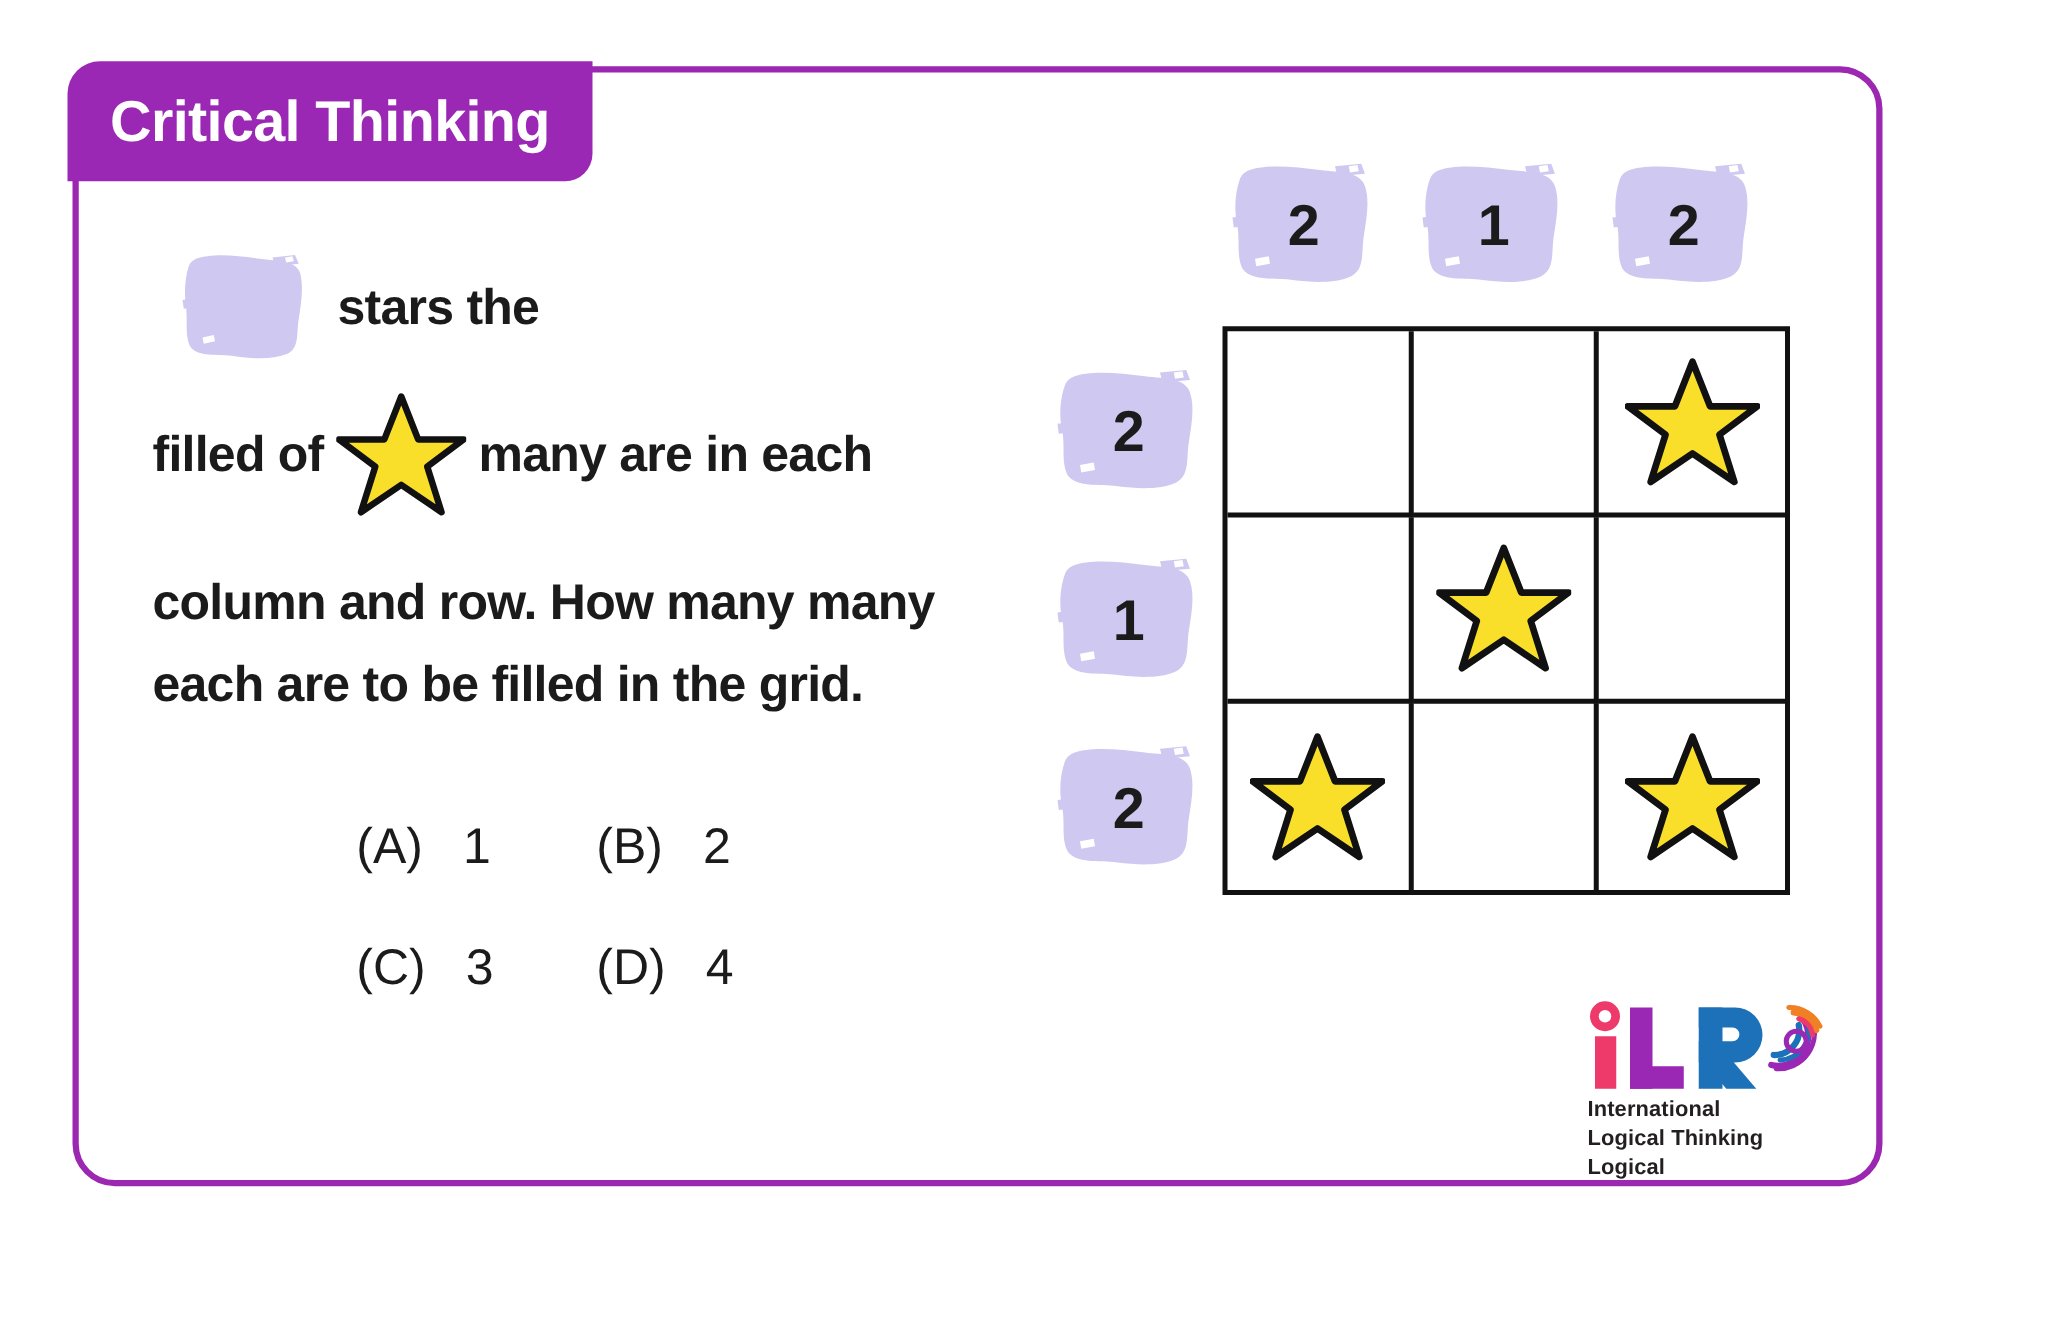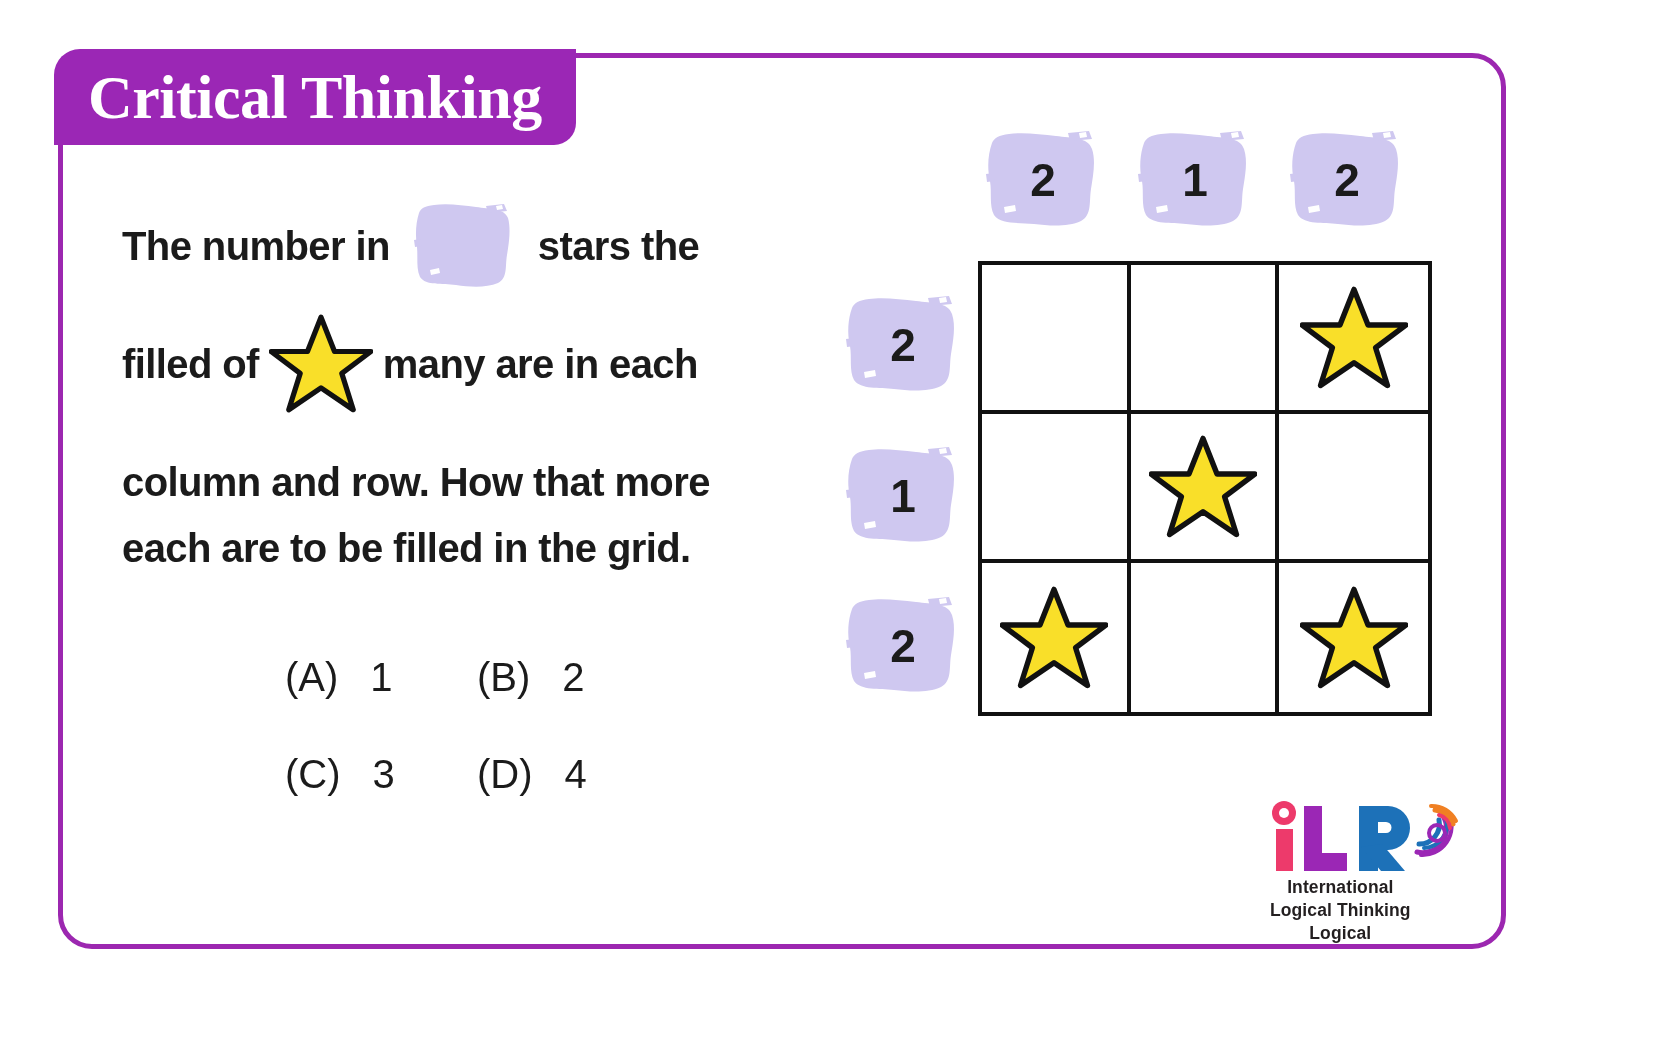--- a/index.html
+++ b/index.html
@@ -38,22 +38,22 @@
     background: #9B27B5;
     border-radius: 26px 0 22px 0;
     display: flex;
     align-items: center;
     padding: 0 34px 0 34px;
     box-sizing: border-box;
     z-index: 5;
   }
   #category-tab .tab-label {
     color: #ffffff;
-    font-family: Liberation Serif, serif;
-    font-size: 62px;
+    font-family: Liberation Sans, sans-serif;
+    font-size: 46px;
     font-weight: bold;
     letter-spacing: -0.5px;
     white-space: nowrap;
   }
 
   
   #question-body {
     position: absolute;
     left: 122px;
     top: 215px;
@@ -196,35 +196,34 @@
     position: absolute;
     left: 3px;
     top: 76px;
     font-family: "Liberation Sans", sans-serif;
     font-size: 17.5px;
     font-weight: bold;
     color: #231f20;
     line-height: 1.32;
     letter-spacing: 0.1px;
   }
-  #logo-tagline div { white-space: nowrap; text-align: center; }
+  #logo-tagline div { white-space: nowrap; }
 </style>
 </head>
 <body>
 
 <div id="question-card"></div>
 
 <div id="category-tab">
   <span class="tab-label">Critical Thinking</span>
 </div>
 
 <div id="question-body">
 
   <div class="q-line">
-    <span class="q-text">The number in</span>
     <span class="brush-inline">
       <svg width="104" height="92" viewBox="0 0 104 92" xmlns="http://www.w3.org/2000/svg">
         <path d="M7 13 C4 22 3 35 5 47 C6 58 4 68 8 77 C14 86 30 83 44 85 C58 87 74 88 86 83 C96 78 93 66 95 55 C97 43 99 29 96 18 C92 8 78 9 64 7 C50 5 34 3 22 5 C13 6 9 8 7 13 Z" fill="#CFC8F0"></path>
         <path d="M74 6 L92 4 L95 11 L76 13 Z" fill="#CFC8F0"></path>
         <path d="M2 40 L9 39 L10 46 L3 47 Z" fill="#CFC8F0"></path>
         <path d="M84 6 L90 5 L91 9 L85 10 Z" fill="#ffffff"></path>
         <path d="M18 70 L27 68 L28 73 L19 75 Z" fill="#ffffff"></path>
       </svg>
     </span>
     <span class="q-text">stars the</span>
@@ -234,21 +233,21 @@
     <span class="q-text">filled of</span>
     <span class="star-inline">
       <svg width="104" height="100" viewBox="0 0 100 96" xmlns="http://www.w3.org/2000/svg">
         <polygon points="50,3 63,36 98,36 70,57 81,92 50,71 19,92 30,57 2,36 37,36" fill="#F9DF29" stroke="#111111" stroke-width="5" stroke-linejoin="round"></polygon>
       </svg>
     </span>
     <span class="q-text">many are in each</span>
   </div>
 
   <div class="q-line tight">
-    <span class="q-text">column and row. How that more</span>
+    <span class="q-text">column and row. How many many</span>
   </div>
 
   <div class="q-line tight">
     <span class="q-text">each are to be filled in the grid.</span>
   </div>
 </div>
 
 <div id="options">
   <div class="opt-row">
     <div class="opt">

